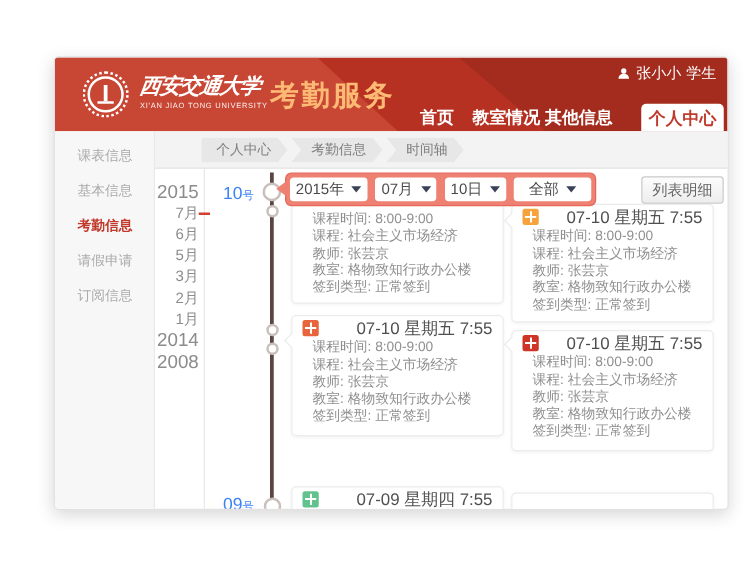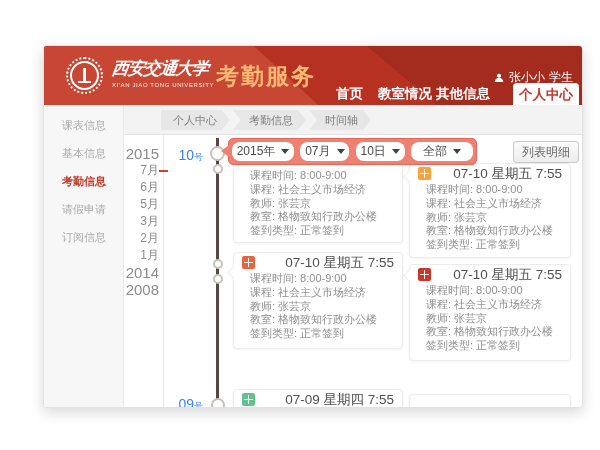--- a/index.html
+++ b/index.html
@@ -11,21 +11,21 @@
   .hd1{position:absolute;inset:0;background:#c84634;clip-path:polygon(0 0,39% 0,51% 100%,0 100%);}
   .hd2{position:absolute;inset:0;background:rgba(0,0,0,.10);clip-path:polygon(60% 0,100% 0,100% 100%,73% 100%);}
   .logo{position:absolute;left:22px;top:11px;width:37px;height:37px;border:2px dotted #fff;border-radius:50%;box-sizing:border-box;}
   .logo-inner{position:absolute;inset:2px;border:2px solid #fff;border-radius:50%;}
   .logo-inner::before{content:"";position:absolute;left:50%;top:5px;width:3px;height:13px;margin-left:-1.5px;background:#fff;}
   .logo-inner::after{content:"";position:absolute;left:50%;bottom:5px;width:13px;height:2px;margin-left:-6.5px;background:#fff;}
   .brand{position:absolute;left:68px;top:11px;color:#fff;}
   .brand-cn{font-family:"DejaVu Serif","Liberation Serif",serif;font-style:italic;font-weight:bold;font-size:17px;letter-spacing:-1px;transform:skewX(-8deg);white-space:nowrap;}
   .brand-en{font-size:6px;letter-spacing:.6px;opacity:.92;margin-top:2px;white-space:nowrap;}
   .service{position:absolute;left:172px;top:15px;color:#fdba74;font-size:23px;font-weight:bold;letter-spacing:2px;white-space:nowrap;}
-  .user{position:absolute;right:9px;top:23px;display:flex;align-items:center;gap:4px;color:#fff;font-size:12px;}
+  .user{position:absolute;right:9px;top:4px;display:flex;align-items:center;gap:4px;color:#fff;font-size:12px;}
   .nav-link{position:absolute;top:37px;height:22px;line-height:22px;color:#fff;font-size:13.5px;font-weight:bold;white-space:nowrap;cursor:default;}
   .nav-home{left:292px;} .nav-class{left:334px;} .nav-other{left:392px;}
   .tab-active{position:absolute;left:469px;top:37px;width:66px;height:22px;background:#fff;border-radius:4px 4px 0 0;color:#c0392b;font-size:13.5px;font-weight:bold;text-align:center;line-height:23px;}
 
   
   .crumb-bar{position:absolute;left:80px;right:0;top:59px;height:30px;background:#f3f3f3;border-bottom:1px solid #e3e3e3;box-sizing:border-box;}
   .crumbs{position:absolute;left:37px;top:5px;display:flex;gap:3px;}
   .crumb{height:20px;line-height:20px;font-size:11px;color:#7f7f7f;background:#e7e7e7;padding:0 13px 0 16px;clip-path:polygon(0 0,calc(100% - 8px) 0,100% 50%,calc(100% - 8px) 100%,0 100%,8px 50%);white-space:nowrap;}
   .crumb.first{padding-left:12px;clip-path:polygon(0 0,calc(100% - 8px) 0,100% 50%,calc(100% - 8px) 100%,0 100%);}
 
@@ -47,21 +47,21 @@
   .circ{position:absolute;background:#fff;border:2px solid #c9c0bc;border-radius:50%;box-sizing:border-box;z-index:2;}
   .c-big{left:166px;top:100px;width:15px;height:15px;}
   .c-s1{left:169px;top:118px;width:10px;height:10px;}
   .c-s2{left:169px;top:213px;width:10px;height:10px;}
   .c-s3{left:169px;top:228px;width:10px;height:10px;}
   .c-bot{left:167px;top:352px;width:14px;height:14px;}
 
   
   .filter-bar{position:absolute;left:184px;top:92px;width:249px;height:27px;background:#ee8172;border:1px solid #e5675c;border-radius:5px;box-sizing:border-box;display:flex;align-items:center;justify-content:space-between;padding:0 3px;z-index:5;}
   .filter-tip{position:absolute;left:177px;top:99px;width:0;height:0;border-top:6px solid transparent;border-bottom:6px solid transparent;border-right:8px solid #ee8172;z-index:6;}
-  .dd{height:19px;background:#fff;border-radius:8px;display:flex;align-items:center;justify-content:center;gap:6px;font-size:12px;color:#4a4a4a;cursor:default;}
+  .dd{height:19px;background:#fff;border-radius:3px;display:flex;align-items:center;justify-content:center;gap:6px;font-size:12px;color:#4a4a4a;cursor:default;}
   .dd1,.dd4{width:62px;} .dd2,.dd3{width:49px;}
   .caret{width:0;height:0;border-left:4px solid transparent;border-right:4px solid transparent;border-top:5px solid #3a4257;}
   .detail-btn{position:absolute;left:469px;top:95px;width:66px;height:22px;background:linear-gradient(#fcfcfc,#ededed);border:1px solid #c9c9c9;border-radius:3px;box-sizing:border-box;font-size:12px;color:#666;text-align:center;line-height:20px;z-index:5;}
 
   
   .card{position:absolute;background:#fff;border:1px solid #ececec;border-radius:4px;box-shadow:0 1px 3px rgba(0,0,0,.05);box-sizing:border-box;z-index:1;}
   .card1{left:189px;top:101px;width:170px;height:96px;}
   .card2{left:365px;top:117px;width:162px;height:95px;}
   .card3{left:189px;top:206px;width:170px;height:97px;}
   .card4{left:365px;top:218px;width:162px;height:97px;}

